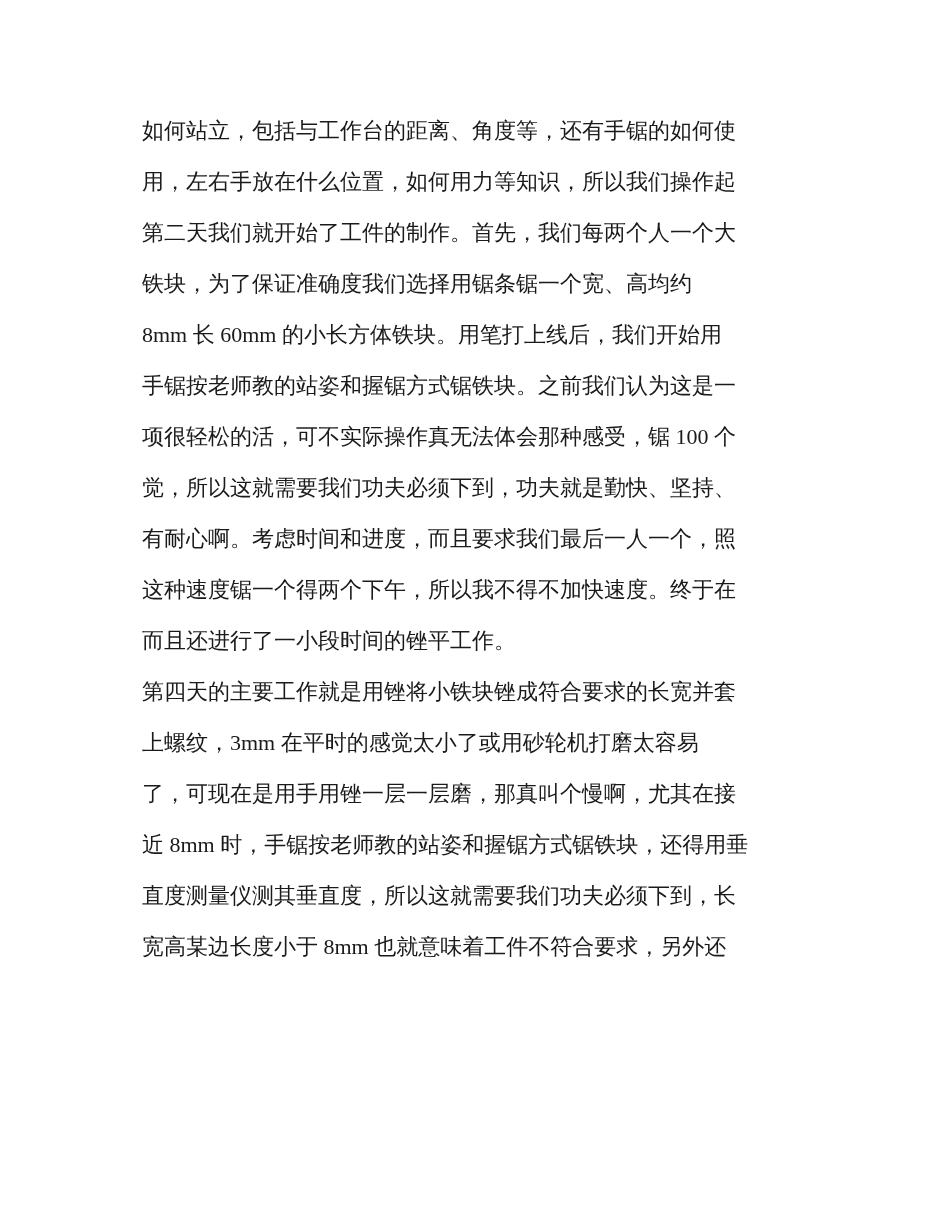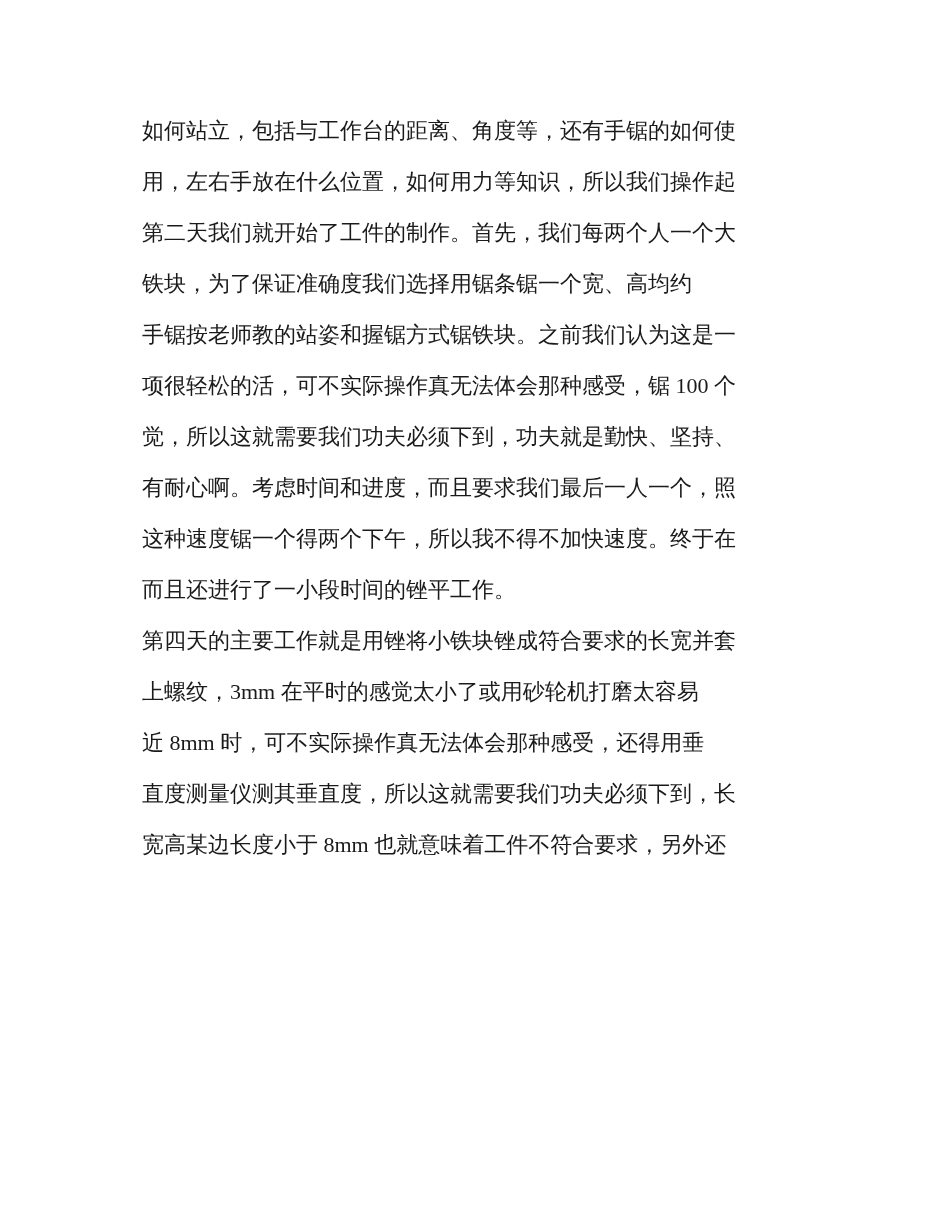--- a/index.html
+++ b/index.html
@@ -32,25 +32,27 @@
 </style>
 </head>
 <body>
 
 <div class="page">
   <div class="text-block">
     <div class="text-line">如何站立，包括与工作台的距离、角度等，还有手锯的如何使</div>
     <div class="text-line">用，左右手放在什么位置，如何用力等知识，所以我们操作起</div>
     <div class="text-line">第二天我们就开始了工件的制作。首先，我们每两个人一个大</div>
     <div class="text-line">铁块，为了保证准确度我们选择用锯条锯一个宽、高均约</div>
+    <div class="text-line">8mm 长 60mm 的小长方体铁块。用笔打上线后，我们开始用</div>
     <div class="text-line">手锯按老师教的站姿和握锯方式锯铁块。之前我们认为这是一</div>
     <div class="text-line">项很轻松的活，可不实际操作真无法体会那种感受，锯 100 个</div>
     <div class="text-line">觉，所以这就需要我们功夫必须下到，功夫就是勤快、坚持、</div>
     <div class="text-line">有耐心啊。考虑时间和进度，而且要求我们最后一人一个，照</div>
     <div class="text-line">这种速度锯一个得两个下午，所以我不得不加快速度。终于在</div>
     <div class="text-line">而且还进行了一小段时间的锉平工作。</div>
     <div class="text-line">第四天的主要工作就是用锉将小铁块锉成符合要求的长宽并套</div>
     <div class="text-line">上螺纹，3mm 在平时的感觉太小了或用砂轮机打磨太容易</div>
-    <div class="text-line">近 8mm 时，可不实际操作真无法体会那种感受，还得用垂</div>
+    <div class="text-line">了，可现在是用手用锉一层一层磨，那真叫个慢啊，尤其在接</div>
+    <div class="text-line">近 8mm 时，手锯按老师教的站姿和握锯方式锯铁块，还得用垂</div>
     <div class="text-line">直度测量仪测其垂直度，所以这就需要我们功夫必须下到，长</div>
     <div class="text-line">宽高某边长度小于 8mm 也就意味着工件不符合要求，另外还</div>
   </div>
 </div>
 
 </body></html>

